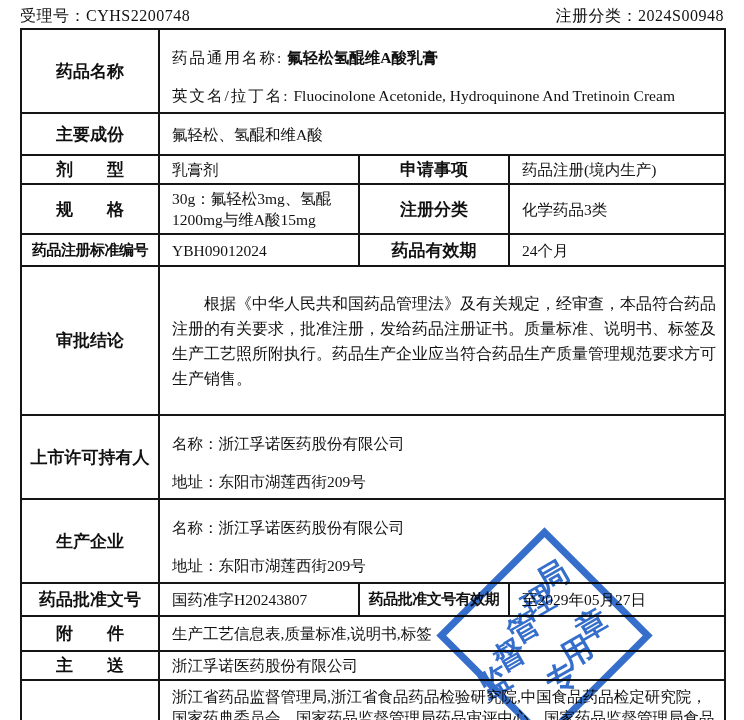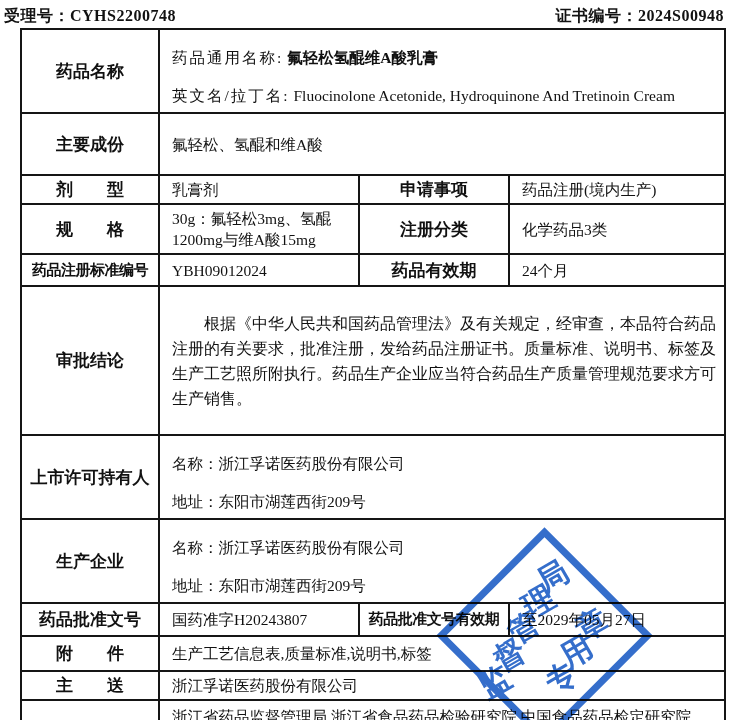--- a/index.html
+++ b/index.html
@@ -6,23 +6,23 @@
   html,body { width:744px; height:720px; }
   body {
     position:relative;
     overflow:hidden;
     background:#ffffff;
     font-family:"Liberation Serif","DejaVu Serif",serif;
     color:#111;
   }
   
   .page-header {
-    position:absolute; left:4px; right:20px; top:6px;
+    position:absolute; left:20px; right:20px; top:6px;
     display:flex; justify-content:space-between;
-    font-size:16px; font-weight:bold; letter-spacing:.5px;text-align:right;
+    font-size:16px; font-weight:normal; letter-spacing:.5px;text-align:right;
   }
   
   table.cert {
     position:absolute; left:20px; top:28px;
     width:704px; border-collapse:collapse; table-layout:fixed;
   }
   td { border:2px solid #151515; vertical-align:middle; }
   td.lbl {
     text-align:center; font-weight:bold; font-size:17px;
     padding:2px;
@@ -55,41 +55,41 @@
     font-size:31px; font-weight:600; color:#2a66c8;
     font-family:"Liberation Serif","DejaVu Serif",serif;
     white-space:nowrap;
   }
 </style>
 </head>
 <body>
 
 <div class="page-header">
   <div><span>受理号：</span><span>CYHS2200748</span></div>
-  <div><span>证书编号：</span><span>2024S00948</span></div>
+  <div><span>注册分类：</span><span>2024S00948</span></div>
 </div>
 
 <table class="cert">
   <colgroup>
       <col style="width:138px">
       <col style="width:200px">
       <col style="width:150px">
       <col style="width:216px">
     </colgroup>
 
   <tbody>
       <tr style="height:64px">
     <td class="lbl">药品名称</td>
     <td class="val two-line" colspan="3">
       <div><span class="spaced">药品通用名称:</span> <span class="bold">氟轻松氢醌维A酸乳膏</span></div>
       <div><span class="spaced">英文名/拉丁名:</span> <span>Fluocinolone Acetonide, Hydroquinone And Tretinoin Cream</span></div>
     </td>
   </tr>
 
-  <tr style="height:62px">
+  <tr style="height:42px">
     <td class="lbl">主要成份</td>
     <td class="val" colspan="3">氟轻松、氢醌和维A酸</td>
   </tr>
 
   <tr style="height:21px">
     <td class="lbl">剂　　型</td>
     <td class="val">乳膏剂</td>
     <td class="lbl">申请事项</td>
     <td class="val">药品注册(境内生产)</td>
   </tr>

